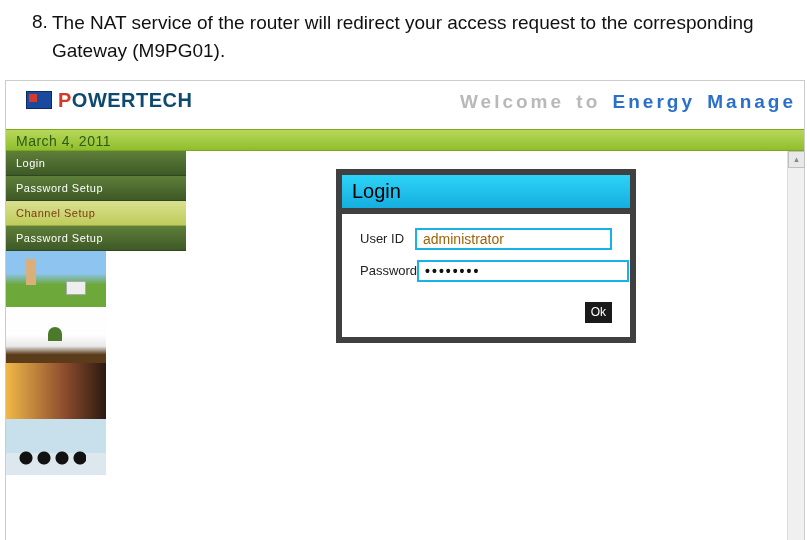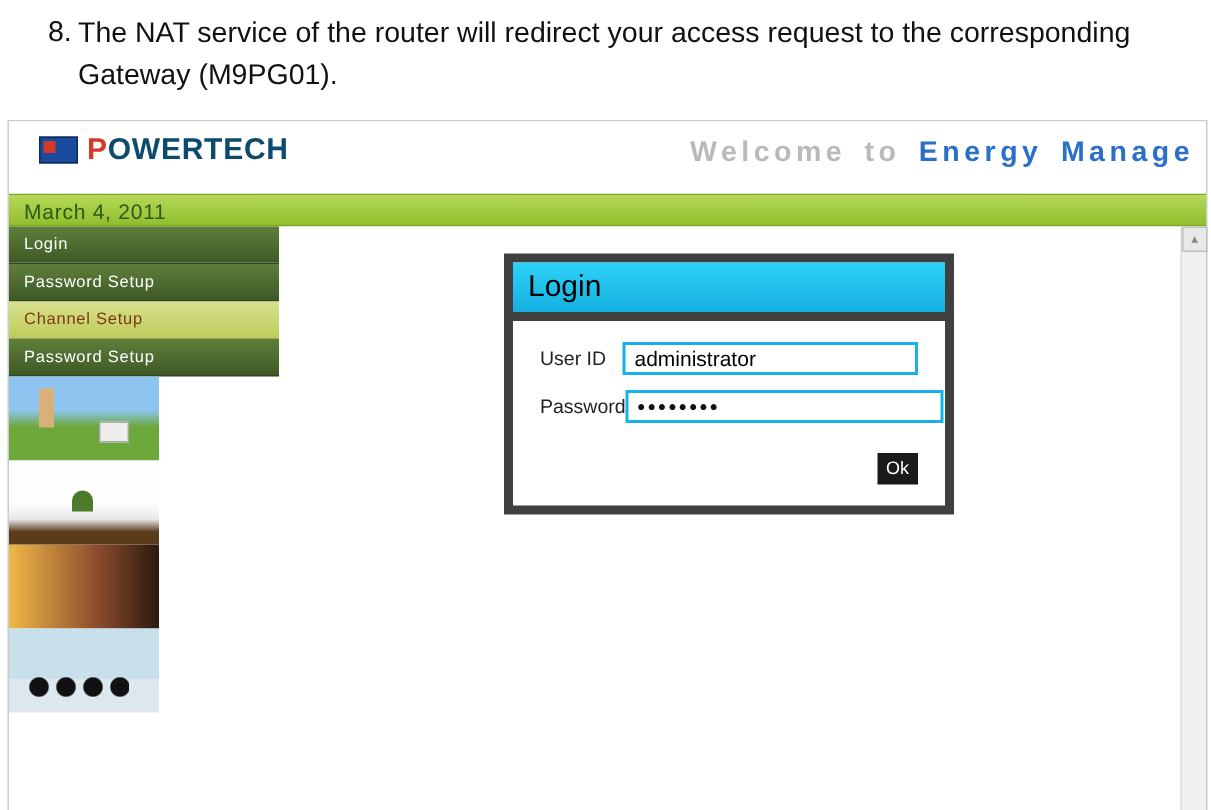--- a/index.html
+++ b/index.html
@@ -53,21 +53,21 @@
     .scroll-btn { width: 17px; height: 17px; background: #e8e8e8; border: 1px solid #c0c0c0; font-size: 9px; text-align: center; line-height: 15px; color: #888; }
     .scroll-btn.up { position: absolute; top: 0; }
     .scroll-btn.dn { position: absolute; bottom: 0; }
     .resize-grip { position:absolute; right:1px; bottom:0; width:14px; height:14px; color:#999; font-size:12px; line-height:14px; text-align:right; }
     
     .login-card { position: absolute; left: 150px; top: 18px; width: 300px; background: #fff; border: 6px solid #404040; }
     .login-title { background: linear-gradient(#2dd3f7,#15aee0); color: #000; font-size: 20px; padding: 5px 10px; border-bottom: 6px solid #404040; }
     .login-body { padding: 14px 18px 10px 18px; }
     .login-row { display: flex; align-items: center; margin-bottom: 10px; }
     .login-label { width: 76px; font-size: 13px; color: #222; }
-    .login-input { flex: 1; height: 22px; border: 2px solid #17b3e8; padding: 0 6px; font-size: 14px; color: #000000; font-family: Arial, sans-serif; }
+    .login-input { flex: 1; height: 22px; border: 2px solid #17b3e8; padding: 0 6px; font-size: 14px; color: #a16207; font-family: Arial, sans-serif; }
     .login-input.pw { letter-spacing: 2px; font-weight: bold; color: #111; -webkit-text-security: none; }
     
     .login-actions { text-align: right; padding: 0 18px 14px 0; }
     .ok-btn { display: inline-block; background: #1a1a1a; color: #fff; font-size: 12px; padding: 3px 6px 4px 6px; cursor: pointer; border: none; font-family: Arial, sans-serif; }
   </style>
 </head>
 <body>
 
 <div class="doc-text">
   <span class="doc-num">8.</span>

